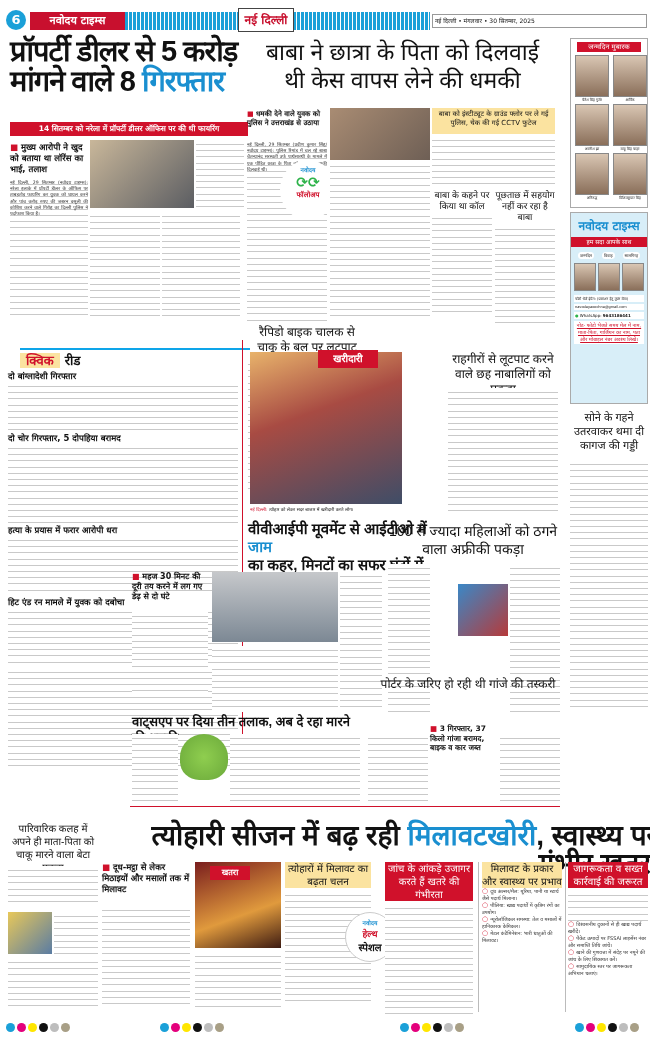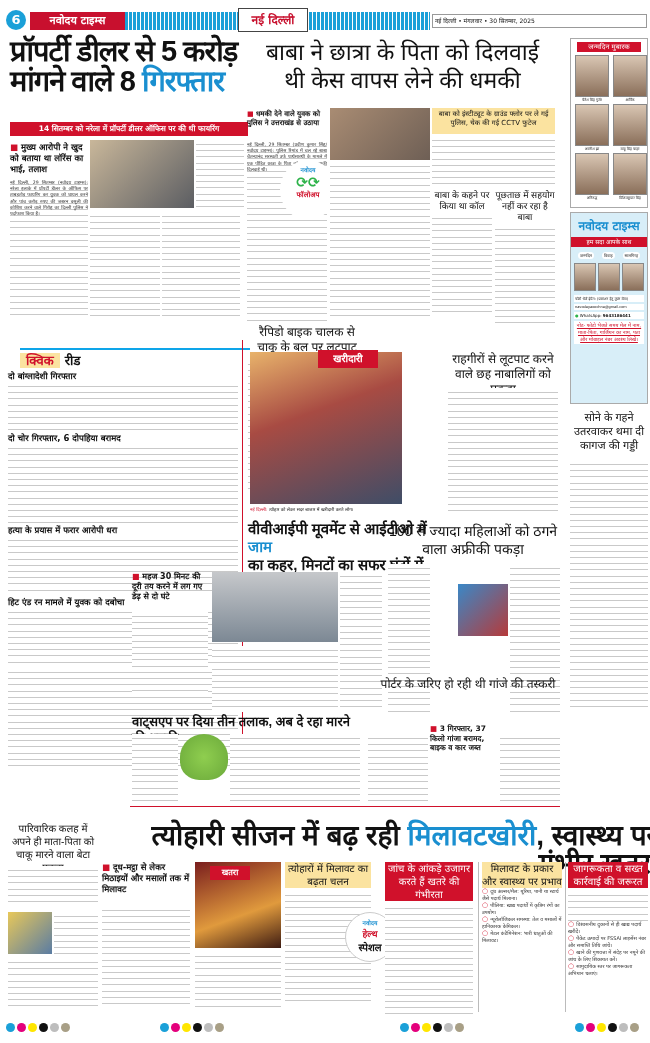--- a/index.html
+++ b/index.html
@@ -2,21 +2,21 @@
 <html><head>
 <meta charset="utf-8">
 <style>
 *{box-sizing:border-box;margin:0;padding:0}
 body{width:650px;height:1043px;background:#fff;font-family:"DejaVu Sans",sans-serif;color:#111;position:relative;overflow:hidden}
 .abs{position:absolute}
 .mast{top:8px;left:0;width:650px;height:22px}
 .pgnum{left:6px;top:2px;width:20px;height:20px;border-radius:50%;background:#1aa0d8;color:#fff;font-size:13px;text-align:center;line-height:20px;font-weight:bold}
 .logo{left:30px;top:4px;width:95px;height:18px;background:#c8102e;color:#fff;font-size:11px;font-weight:bold;text-align:center;line-height:18px}
 .barcode{left:125px;top:4px;width:305px;height:18px;background:repeating-linear-gradient(90deg,#1aa0d8 0 3px,#fff 3px 4px)}
-.city{left:238px;top:0;width:70px;height:24px;background:#fff;border:1px solid #444;color:#c8102e;font-size:12px;font-weight:bold;text-align:center;line-height:22px}
+.city{left:238px;top:0;width:56px;height:24px;background:#fff;border:1px solid #444;color:#c8102e;font-size:12px;font-weight:bold;text-align:center;line-height:22px}
 .dateline{left:432px;top:6px;width:215px;height:14px;font-size:6px;border:1px solid #999;padding-left:2px;line-height:12px}
 .h1{font-family:"Liberation Sans",sans-serif;font-weight:bold;font-size:30px;line-height:34px;letter-spacing:-1px}
 .blue{color:#1a8fd0}
 .redbar{background:#d0112b;color:#fff;font-size:9px;font-weight:bold;text-align:center}
 .body-text{font-size:4.6px;line-height:6.2px;color:#333;text-align:justify}
 .sub{font-weight:bold;font-size:10px;line-height:12px}
 .bullet::before{content:"■ ";color:#d0112b}
 .photo{background:linear-gradient(135deg,#7b8a9c,#3c4a5b)}
 .hd{font-family:"Liberation Sans",sans-serif;font-size:17px;line-height:20px;text-align:center}
 .bigbold{font-family:"Liberation Sans",sans-serif;font-weight:bold}
@@ -134,21 +134,21 @@
 <div class="abs" style="left:20px;top:348px;width:230px;height:18px;border-top:2px solid #0ea5e9">
   <span style="background:#fbe3a0;color:#d0112b;font-weight:bold;font-size:13px;padding:0 6px">क्विक</span>
   <span style="font-weight:bold;font-size:13px">रीड</span>
 </div>
 <div class="abs" style="left:8px;top:370px;width:230px">
   <div>
       <div class="sub" style="font-size:8.5px">दो बांग्लादेशी गिरफ्तार</div>
       <div class="body-text col-lines" style="height:50px"></div>
     </div>
   <div>
-      <div class="sub" style="font-size:8.5px">दो चोर गिरफ्तार, 6 दोपहिया बरामद</div>
+      <div class="sub" style="font-size:8.5px">दो चोर गिरफ्तार, 5 दोपहिया बरामद</div>
       <div class="body-text col-lines" style="height:80px"></div>
     </div>
   <div>
       <div class="sub" style="font-size:8.5px">हत्या के प्रयास में फरार आरोपी धरा</div>
       <div class="body-text col-lines" style="height:60px"></div>
     </div>
   <div>
       <div class="sub" style="font-size:8.5px">हिट एंड रन मामले में युवक को दबोचा</div>
       <div class="body-text col-lines" style="height:60px"></div>
     </div>

